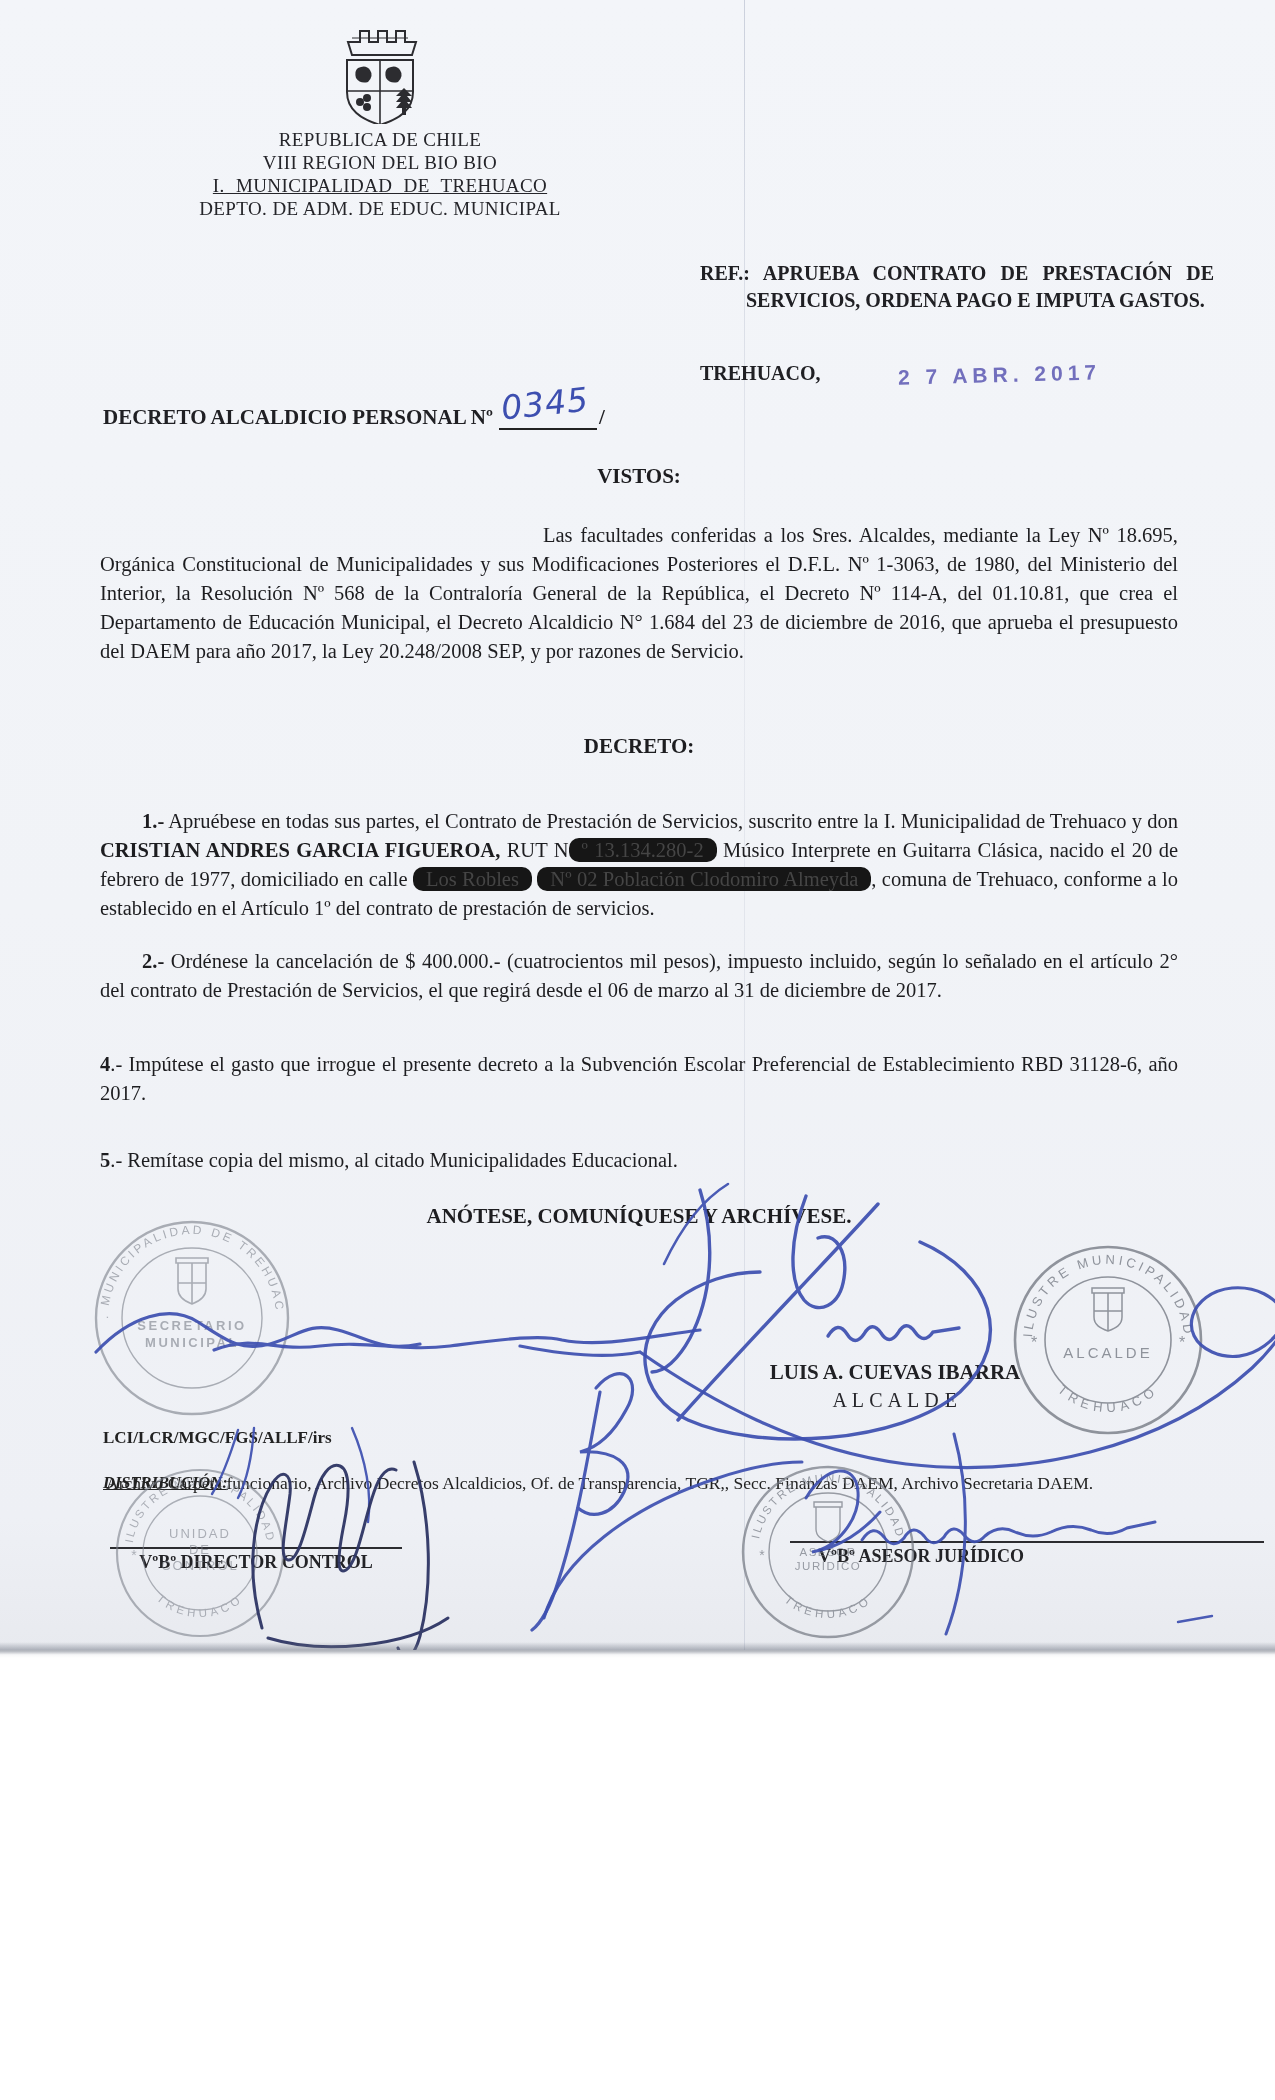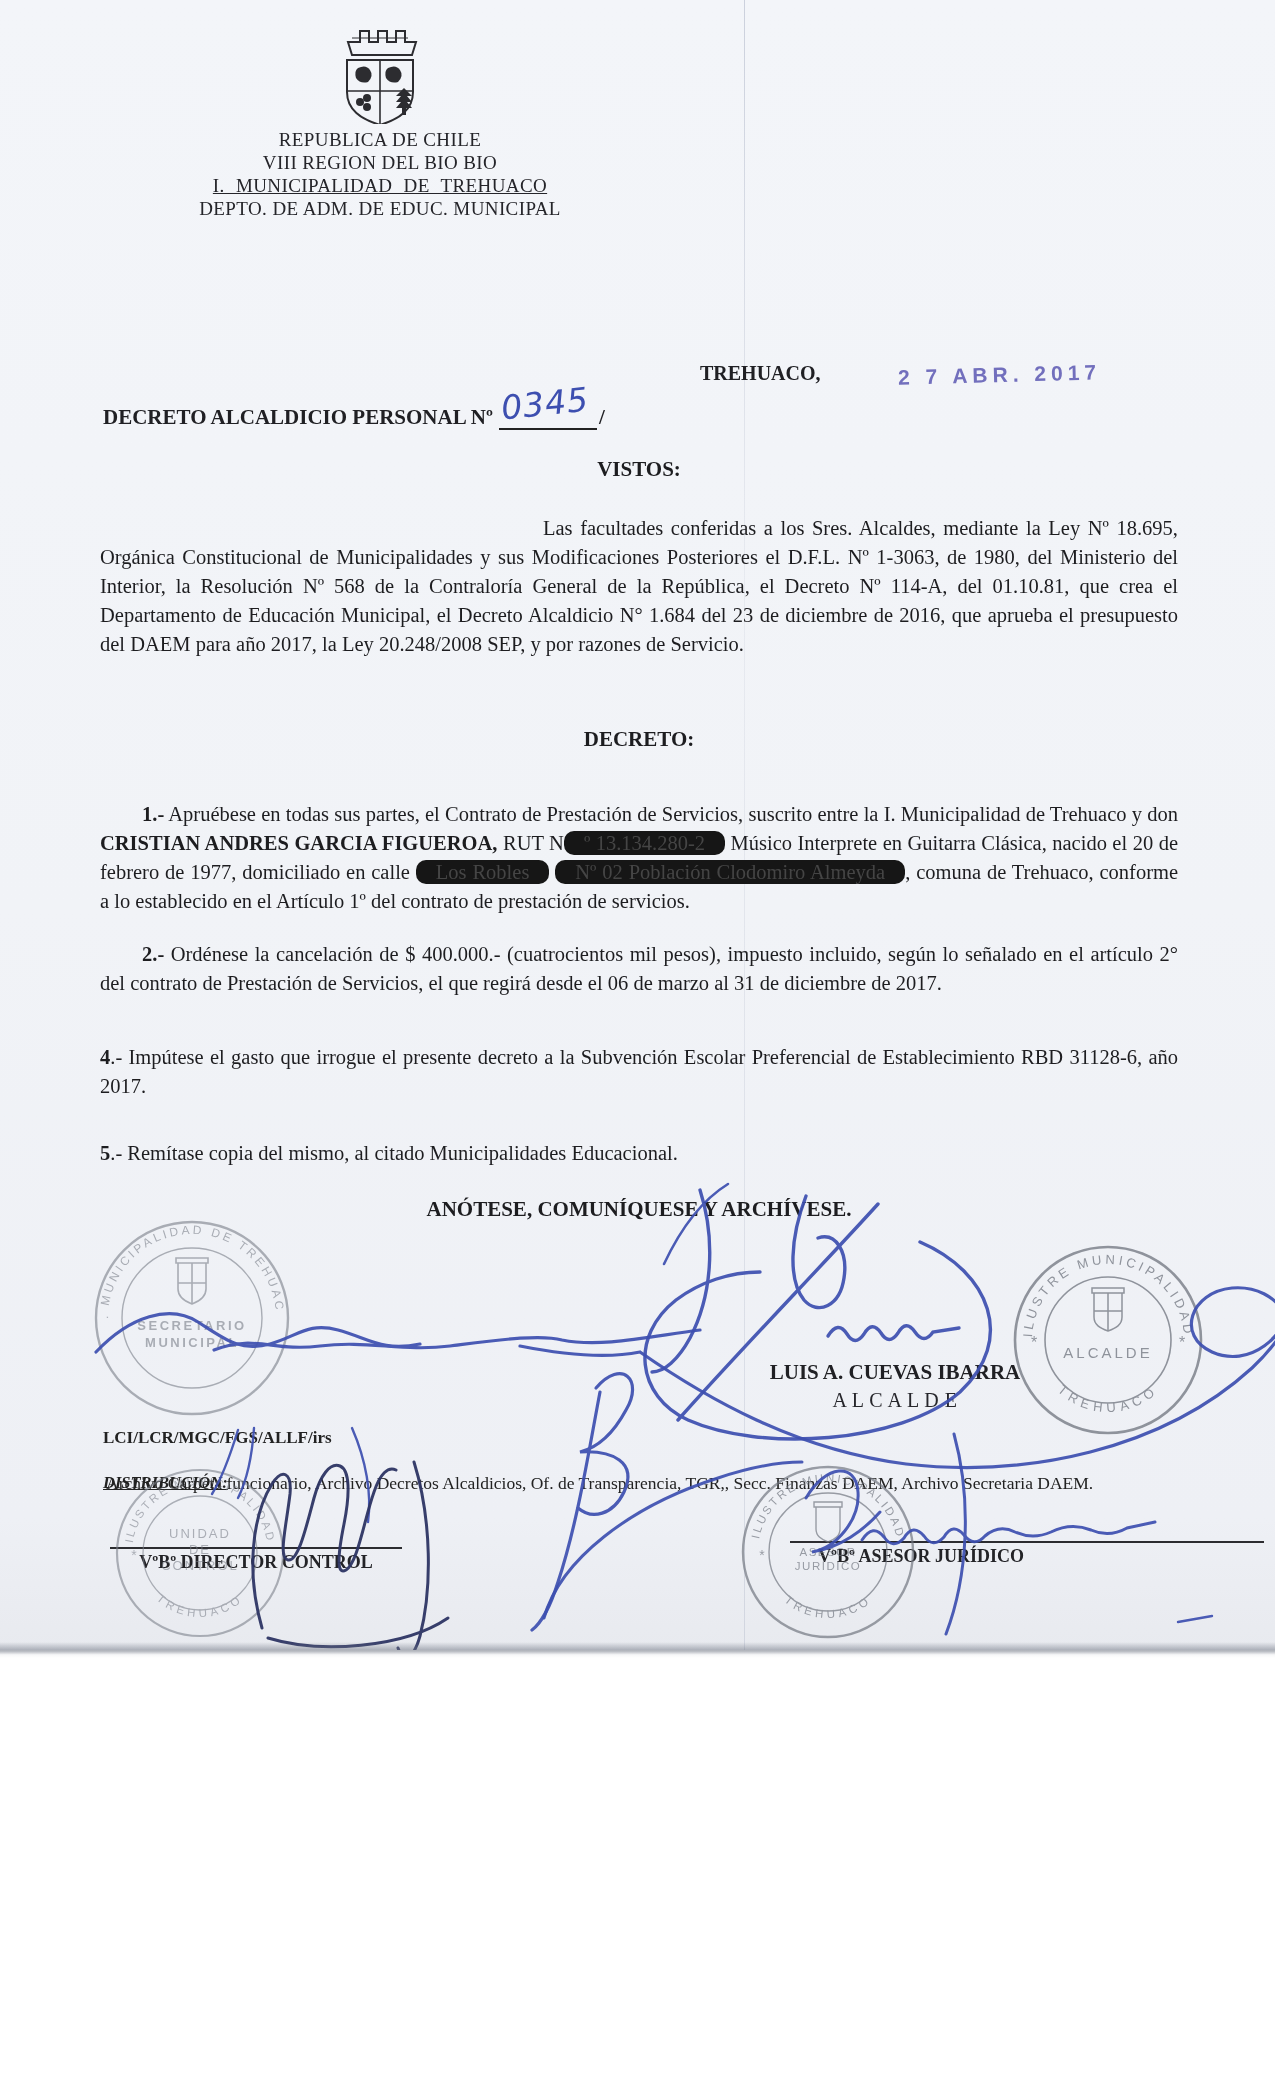--- a/index.html
+++ b/index.html
@@ -29,31 +29,31 @@
   
   .decree-line{position:absolute;left:103px;top:400px;font-weight:bold;font-size:21px;color:#202024;white-space:nowrap;}
   .hand-num-wrap{display:inline-block;width:98px;border-bottom:2.5px solid #222;margin:0 2px 0 6px;
         position:relative;height:28px;vertical-align:bottom;}
   .hand-num{position:absolute;left:2px;top:-16px;font-family:"DejaVu Sans",sans-serif;font-style:italic;
         font-size:33px;font-weight:400;color:#3d4fb0;transform:rotate(-6deg);letter-spacing:1px;}
 
   
   .body-flow{position:absolute;left:100px;top:455px;width:1078px;font-size:20.5px;line-height:29px;
         text-align:justify;color:#1d1d20;}
-  .center-title{text-align:center;font-weight:bold;font-size:21px;margin:0;}
+  .center-title{text-align:center;font-weight:bold;font-size:21px;margin:7px;}
   .vistos-para{margin:30px 0 0 0;text-indent:443px;}
   .decreto-title{margin:66px 0 0 0;}
   .para{margin:0;}
   .p-item1{margin-top:46px;text-indent:42px;}
   .p-item2{margin-top:24px;text-indent:42px;}
   .p-item3{margin-top:25px;}
   .p-item4{margin-top:45px;}
   .p-item5{margin-top:38px;}
   .closing{margin-top:27px;text-align:center;font-weight:bold;font-size:21px;}
-  .redact{background:#161616;color:#454545;border-radius:10px;padding:1px 20px;white-space:nowrap;}
+  .redact{background:#161616;color:#454545;border-radius:10px;padding:1px 13px;white-space:nowrap;}
 
   
   .sig-caption{position:absolute;text-align:center;}
   .sig-caption .sig-name{font-weight:bold;font-size:21px;color:#202024;}
   .sig-caption .sig-title{font-size:20px;letter-spacing:.5px;color:#26262b;margin-top:4px;}
   .sig-left{left:150px;top:1358px;width:330px;}
   .sig-right{left:735px;top:1360px;width:320px;}
 
   
   .initials{position:absolute;left:103px;top:1428px;font-weight:600;font-size:17px;color:#222;}
@@ -92,20 +92,21 @@
           <path d="M62 78 l8 -8 l8 8 l-5 0 l5 6 l-5 0 l5 6 l-16 0 l5 -6 l-5 0 l5 -6 z"></path>
           <rect x="68" y="90" width="4" height="7"></rect>
         </g>
       </svg>
       <div class="hline">REPUBLICA DE CHILE</div>
       <div class="hline">VIII REGION DEL BIO BIO</div>
       <div class="hline muni">I.  MUNICIPALIDAD DE  TREHUACO</div>
       <div class="hline">DEPTO. DE ADM. DE EDUC. MUNICIPAL</div>
     </div>
 
+    <div class="ref-block">REF.: APRUEBA CONTRATO DE PRESTACIÓN DE SERVICIOS, ORDENA PAGO E IMPUTA GASTOS.</div>
     <div class="place">TREHUACO,</div>
     <div class="date-stamp">2 7 ABR. 2017</div>
 
     <div class="decree-line">
       <span>DECRETO ALCALDICIO PERSONAL Nº</span><span class="hand-num-wrap"><span class="hand-num">0345</span></span><span>/</span>
     </div>
 
     <div class="body-flow">
       <p class="center-title">VISTOS:</p>
       <p class="vistos-para">Las facultades conferidas a los Sres. Alcaldes, mediante la Ley Nº 18.695, Orgánica Constitucional de Municipalidades y sus Modificaciones Posteriores el D.F.L. Nº 1-3063, de 1980, del Ministerio del Interior, la Resolución Nº 568 de la Contraloría General de la República, el Decreto Nº 114-A, del 01.10.81, que crea el Departamento de Educación Municipal, el Decreto Alcaldicio N° 1.684 del 23 de diciembre de 2016, que aprueba el presupuesto del DAEM para año 2017, la Ley 20.248/2008 SEP, y por razones de Servicio.</p>

